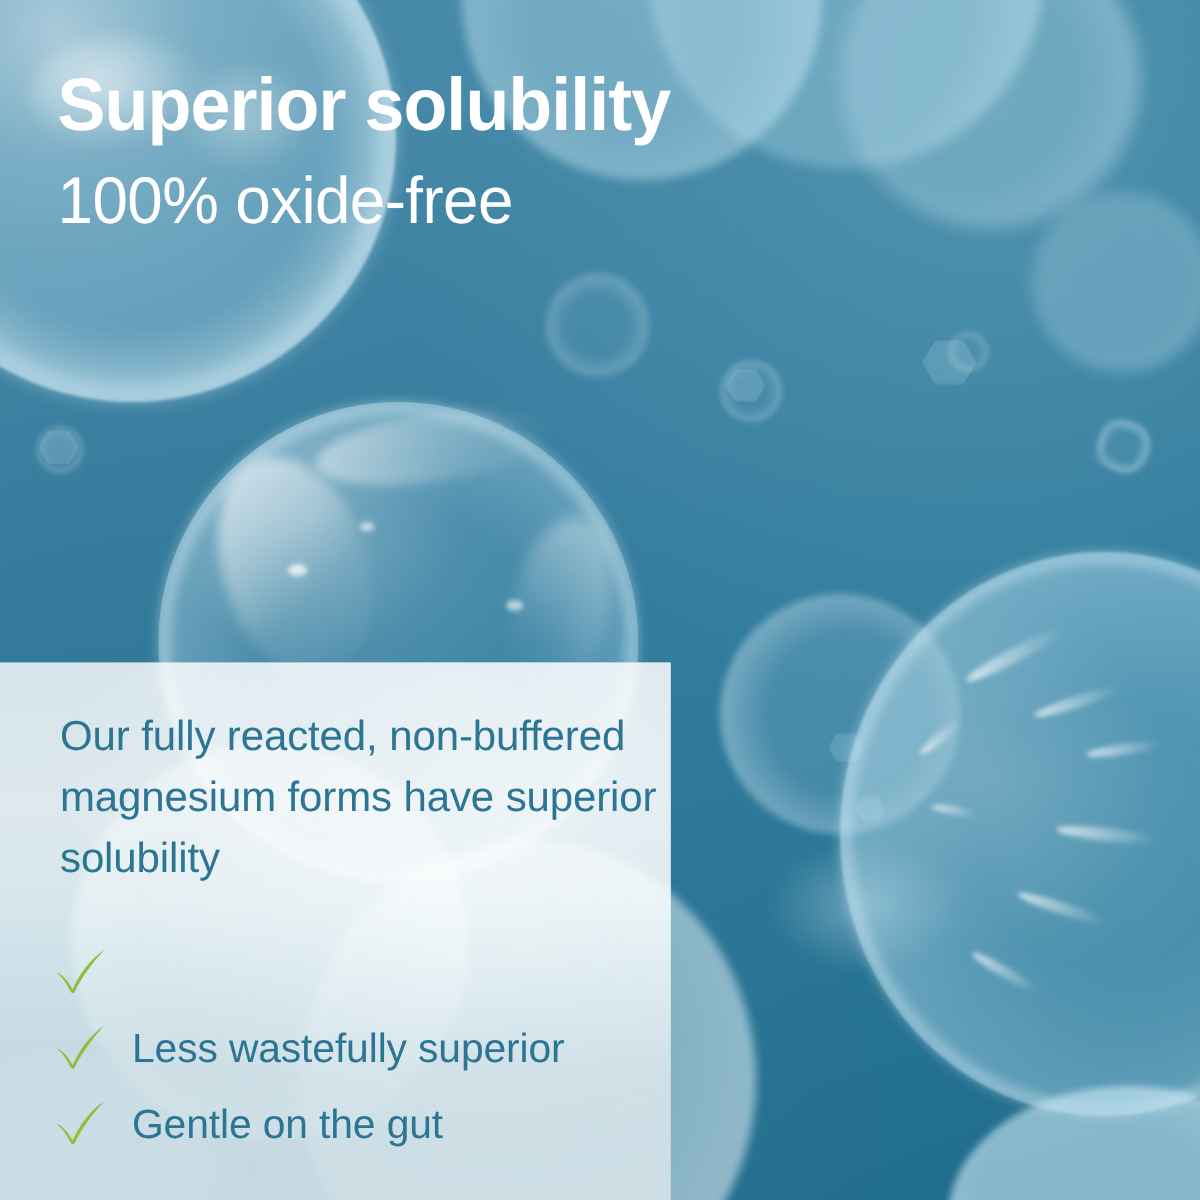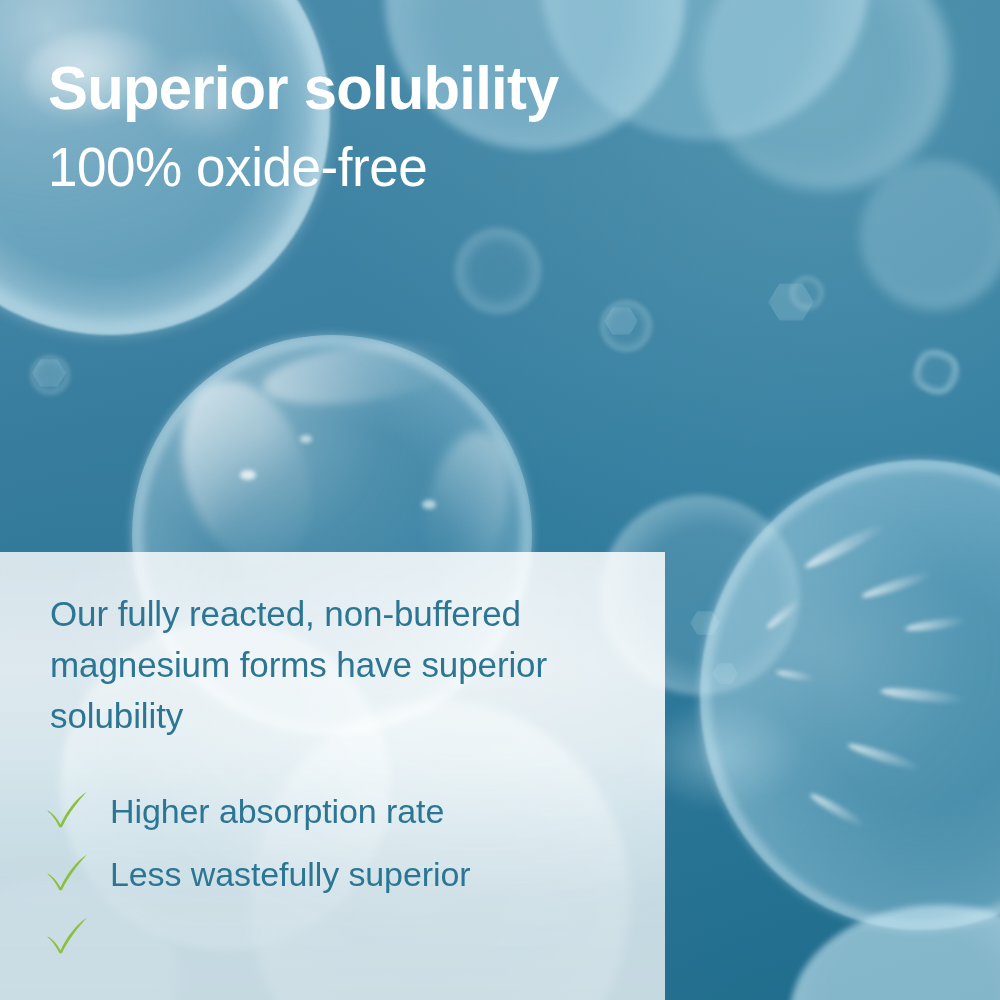--- a/index.html
+++ b/index.html
@@ -233,21 +233,21 @@
     background:none;
     border:4px solid rgba(226,246,253,.22);
     clip-path:none;
     border-radius:12px;
     transform:rotate(20deg);
   }
 
   
   #panel{
     position:absolute;
-    left:0; top:552px; width:665px; height:448px;
+    left:0; top:552px; width:559px; height:448px;
     background:linear-gradient(180deg,
         rgba(255,255,255,.80) 0%,
         rgba(255,255,255,.84) 26%,
         rgba(252,255,255,.82) 44%,
         rgba(230,241,245,.86) 60%,
         rgba(214,228,234,.90) 76%,
         rgba(211,226,232,.92) 100%);
     backdrop-filter:blur(2px);
   }
   #panel .panel-sheen{
@@ -390,21 +390,20 @@
     <div id="bullets">
 
       <div class="bullet">
         <span class="check-wrap">
           <svg width="46" height="40" viewBox="0 0 46 40" aria-hidden="true">
             <path d="M3 20.5 C7 21.5 12.5 27 16.5 34.5 C22 22 31.5 9 43 1.5
                      C33 12.5 24 24.5 18 37 C17.2 37.8 15.6 37.6 15 36.6
                      C11.8 29.8 7.8 24.4 3 20.5 Z" fill="#8dbf3f"></path>
           </svg>
         </span>
-        <span class="bullet-label">Higher absorption rate</span>
       </div>
 
       <div class="bullet">
         <span class="check-wrap">
           <svg width="46" height="40" viewBox="0 0 46 40" aria-hidden="true">
             <path d="M3 20.5 C7 21.5 12.5 27 16.5 34.5 C22 22 31.5 9 43 1.5
                      C33 12.5 24 24.5 18 37 C17.2 37.8 15.6 37.6 15 36.6
                      C11.8 29.8 7.8 24.4 3 20.5 Z" fill="#8dbf3f"></path>
           </svg>
         </span>
@@ -412,18 +411,19 @@
       </div>
 
       <div class="bullet">
         <span class="check-wrap">
           <svg width="46" height="40" viewBox="0 0 46 40" aria-hidden="true">
             <path d="M3 20.5 C7 21.5 12.5 27 16.5 34.5 C22 22 31.5 9 43 1.5
                      C33 12.5 24 24.5 18 37 C17.2 37.8 15.6 37.6 15 36.6
                      C11.8 29.8 7.8 24.4 3 20.5 Z" fill="#8dbf3f"></path>
           </svg>
         </span>
+        <span class="bullet-label">Gentle on the gut</span>
       </div>
 
     </div>
   </div>
 
 </div>
 
 </body></html>

